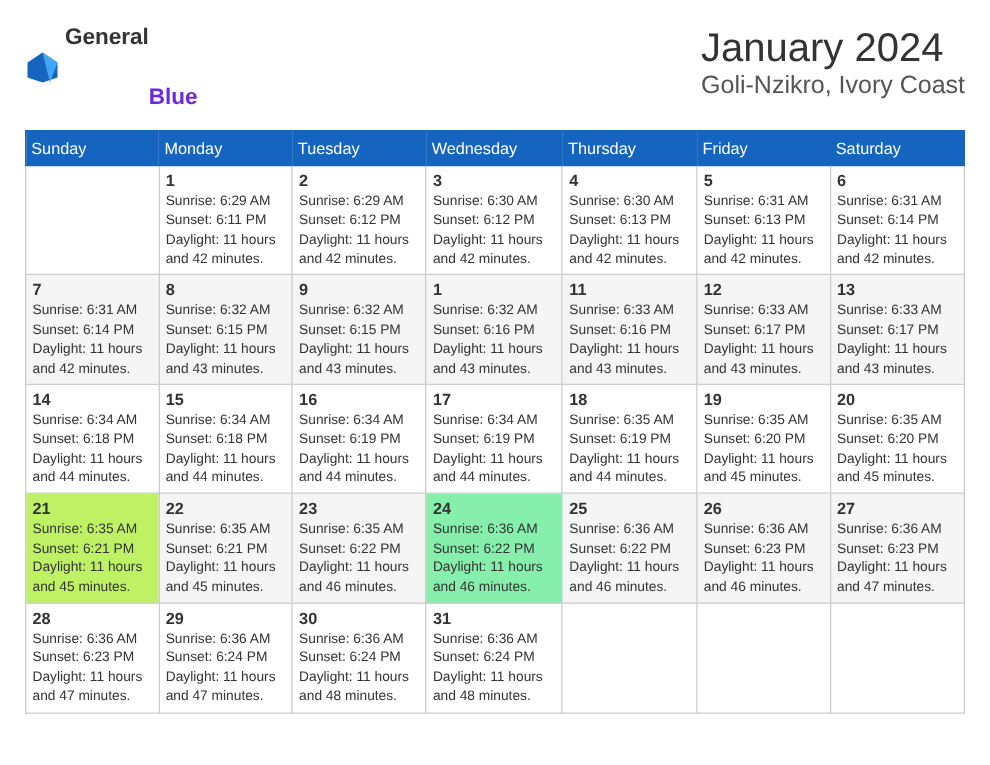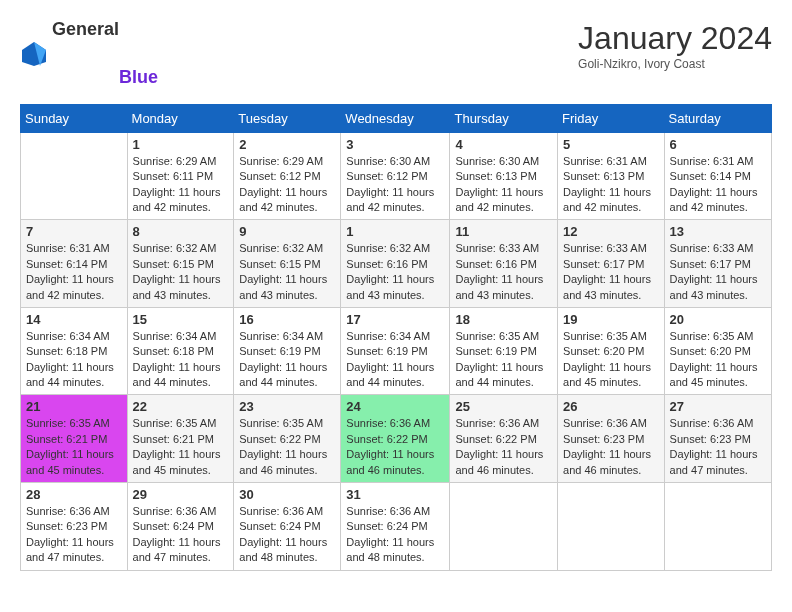--- a/index.html
+++ b/index.html
@@ -42,21 +42,21 @@
     }
     .title-block {
       text-align: left;
     }
     .month-year {
       font-size: 32px;
       font-weight: 300;
       color: #333;
     }
     .location {
-      font-size: 12px;
+      font-size: 20px;
       color: #555;
     }
     .calendar {
       width: 100%;
       border-collapse: collapse;
       font-size: 11px;
     }
     .calendar th {
       background: #1565C0;
       color: #fff;
@@ -265,21 +265,21 @@
         </td>
         <td>
           <div class="day-number">20</div>
           <div class="day-info" style="white-space: pre-line;">Sunrise: 6:35 AM
 Sunset: 6:20 PM
 Daylight: 11 hours
 and 45 minutes.</div>
         </td>
       </tr>
       <tr style="background: rgb(245, 245, 245);">
-        <td style="background: #d946ef;">
+        <td style="background: #bef264;">
           <div class="day-number">21</div>
           <div class="day-info" style="white-space: pre-line;">Sunrise: 6:35 AM
 Sunset: 6:21 PM
 Daylight: 11 hours
 and 45 minutes.</div>
         </td>
         <td style="background: rgb(245, 245, 245);">
           <div class="day-number">22</div>
           <div class="day-info" style="white-space: pre-line;">Sunrise: 6:35 AM
 Sunset: 6:21 PM

